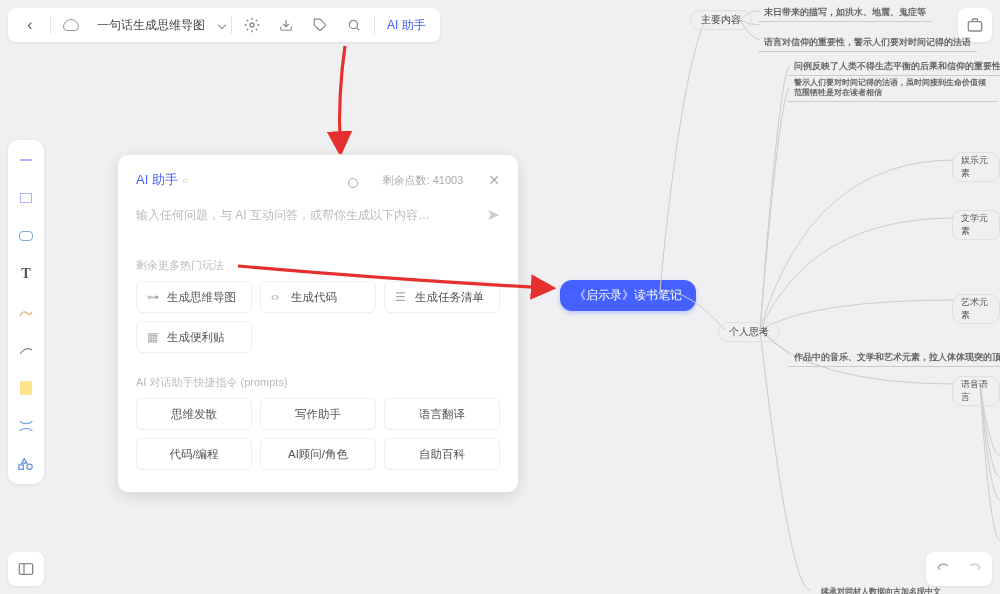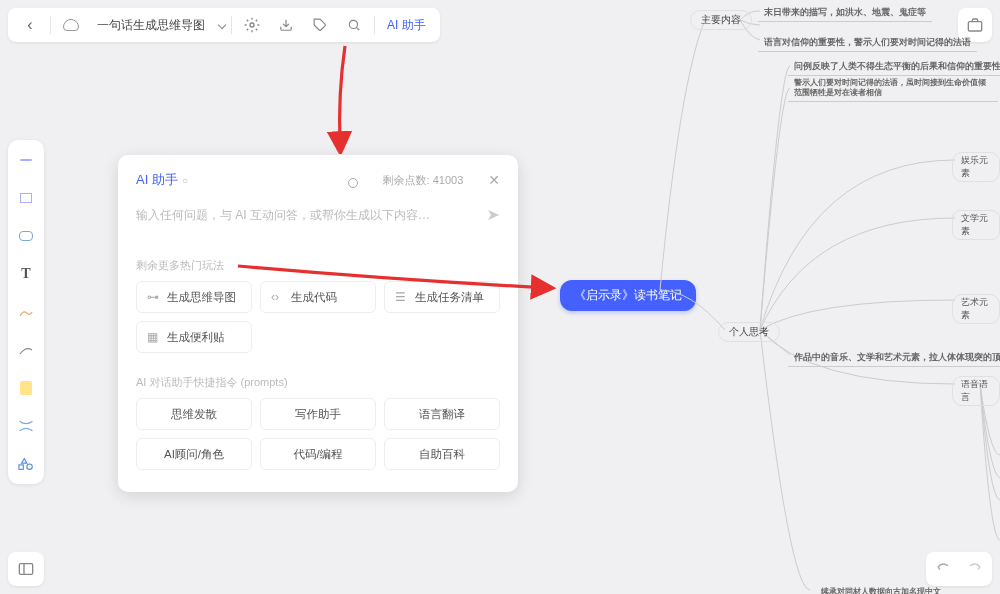--- a/index.html
+++ b/index.html
@@ -201,22 +201,22 @@
         <span>生成便利贴</span>
       </div>
   </div>
   <div class="sec-label">AI 对话助手快捷指令 (prompts)</div>
   <div class="chip-row">
     <div class="chip center">思维发散</div>
     <div class="chip center">写作助手</div>
     <div class="chip center">语言翻译</div>
   </div>
   <div class="chip-row">
+    <div class="chip center">代码/编程</div>
     <div class="chip center">AI顾问/角色</div>
-    <div class="chip center">代码/编程</div>
     <div class="chip center">自助百科</div>
   </div>
 </div>
 
 <div class="red-arrow arrow1" style="left:320px; top:44px;">
   <svg width="40" height="110">
       <defs>
         <marker id="ah1" markerWidth="8" markerHeight="8" refX="4" refY="4" orient="auto">
           <path d="M0,0 L8,4 L0,8 Z" fill="#e63030"></path>
         </marker>

